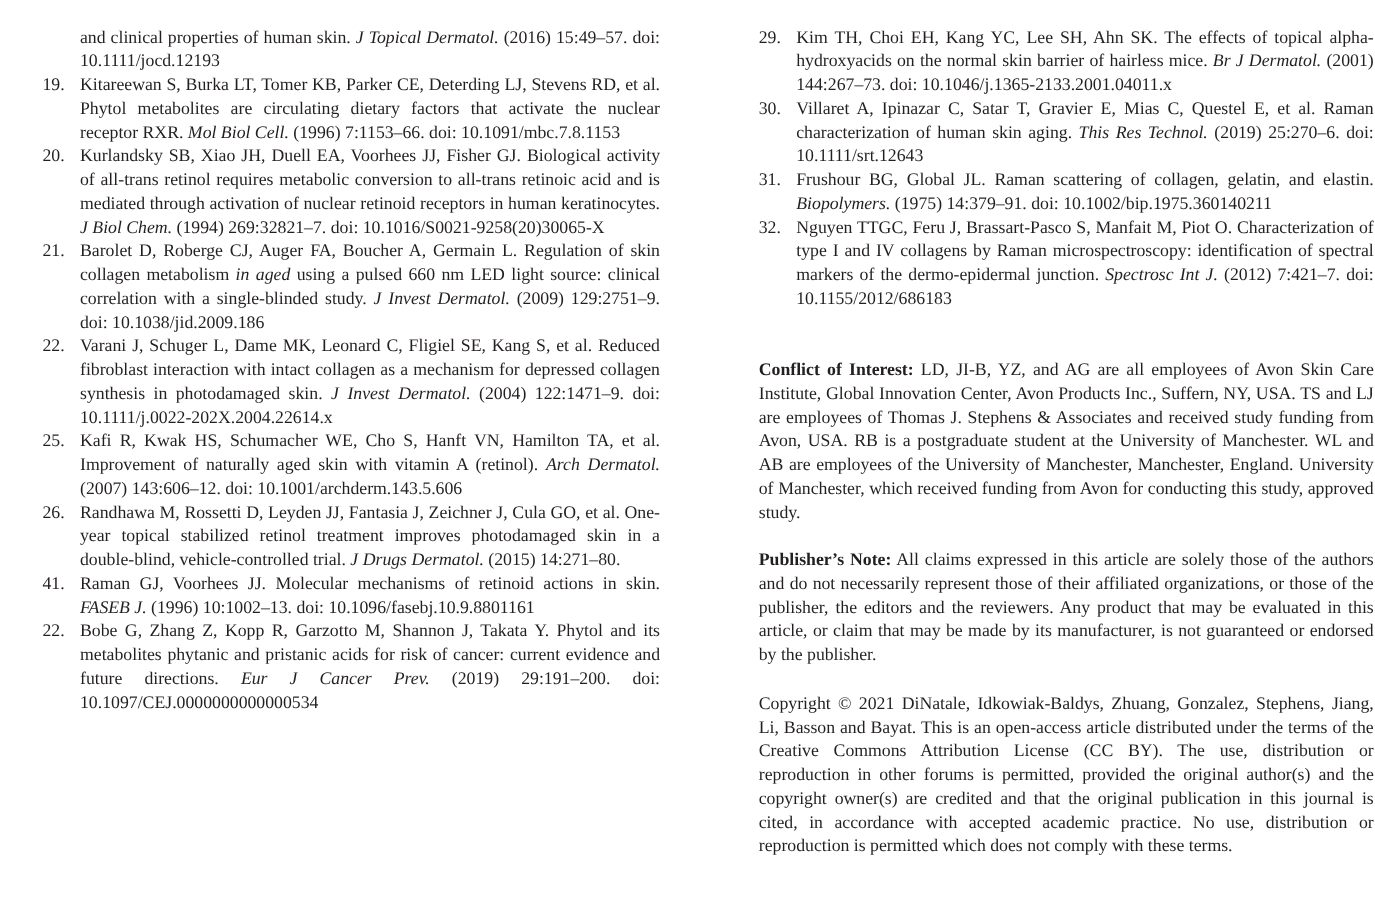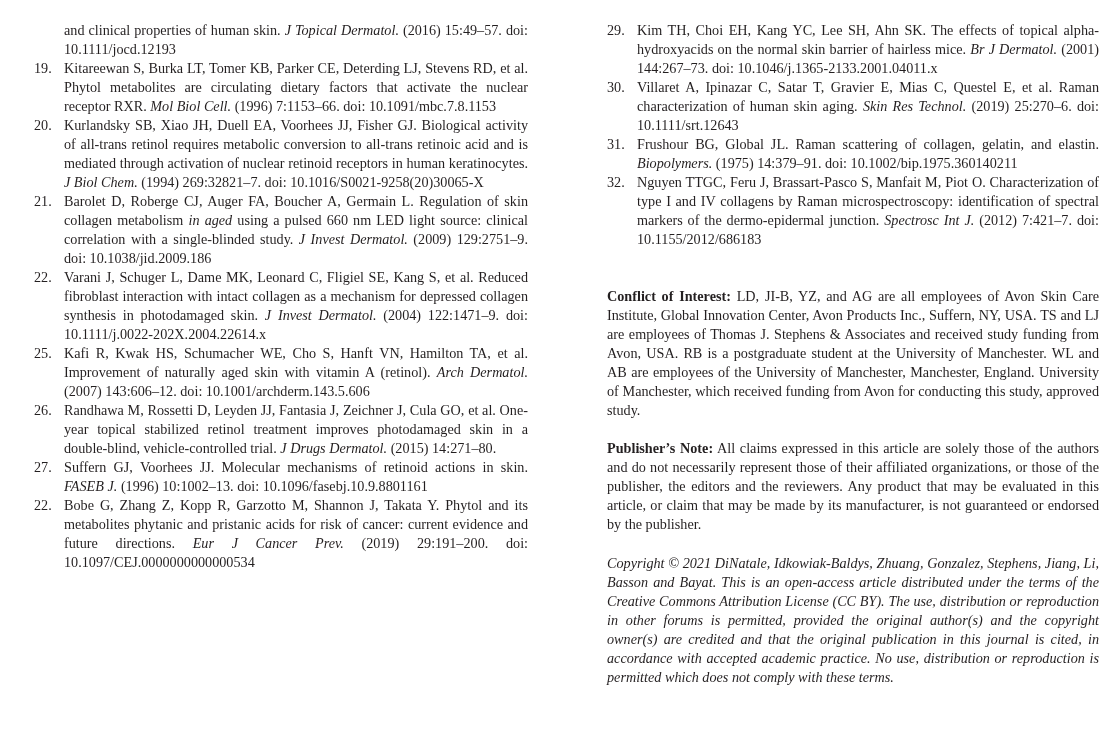--- a/index.html
+++ b/index.html
@@ -10,21 +10,21 @@
   .col-left { left:34px; width:494px; }
   .col-right { left:585px; width:492px;margin-left:22px; }
   .ref { display:flex; text-align:justify; }
   .ref .num { width:30px; flex:none; }
   .ref .body { flex:1; }
   .cont { padding-left:30px; text-align:justify; }
   .para { text-align:justify; margin:0; }
   .para b { font-weight:bold; }
   .gap1 { height:20px; }
   .gap2 { height:19px; }
-  .copyright { font-style:italic; }
+  .copyright { }
   i { font-style:italic; }
 </style>
 </head>
 <body>
 
 <div class="col col-left">
   <div class="cont"><span>and clinical properties of human skin. </span><i>J Topical Dermatol.</i><span> (2016) 15:49–57. doi: 10.1111/jocd.12193</span></div>
 
   <div class="ref">
       <span class="num">19.</span>
@@ -52,39 +52,39 @@
       <span class="num">25.</span>
       <span class="body"><span>Kafi R, Kwak HS, Schumacher WE, Cho S, Hanft VN, Hamilton TA, et al. Improvement of naturally aged skin with vitamin A (retinol). </span><i>Arch Dermatol.</i><span> (2007) 143:606–12. doi: 10.1001/archderm.143.5.606</span></span>
     </div>
 
   <div class="ref">
       <span class="num">26.</span>
       <span class="body"><span>Randhawa M, Rossetti D, Leyden JJ, Fantasia J, Zeichner J, Cula GO, et al. One-year topical stabilized retinol treatment improves photodamaged skin in a double-blind, vehicle-controlled trial. </span><i>J Drugs Dermatol.</i><span> (2015) 14:271–80.</span></span>
     </div>
 
   <div class="ref">
-      <span class="num">27.</span>
-      <span class="body"><span>Suffern GJ, Voorhees JJ. Molecular mechanisms of retinoid actions in skin. </span><i>FASEB J.</i><span> (1996) 10:1002–13. doi: 10.1096/fasebj.10.9.8801161</span></span>
+      <span class="num">41.</span>
+      <span class="body"><span>Raman GJ, Voorhees JJ. Molecular mechanisms of retinoid actions in skin. </span><i>FASEB J.</i><span> (1996) 10:1002–13. doi: 10.1096/fasebj.10.9.8801161</span></span>
     </div>
 
   <div class="ref">
       <span class="num">22.</span>
       <span class="body"><span>Bobe G, Zhang Z, Kopp R, Garzotto M, Shannon J, Takata Y. Phytol and its metabolites phytanic and pristanic acids for risk of cancer: current evidence and future directions. </span><i>Eur J Cancer Prev.</i><span> (2019) 29:191–200. doi: 10.1097/CEJ.0000000000000534</span></span>
     </div>
 </div>
 
 <div class="col col-right">
   <div class="ref">
       <span class="num">29.</span>
       <span class="body"><span>Kim TH, Choi EH, Kang YC, Lee SH, Ahn SK. The effects of topical alpha-hydroxyacids on the normal skin barrier of hairless mice. </span><i>Br J Dermatol.</i><span> (2001) 144:267–73. doi: 10.1046/j.1365-2133.2001.04011.x</span></span>
     </div>
 
   <div class="ref">
       <span class="num">30.</span>
-      <span class="body"><span>Villaret A, Ipinazar C, Satar T, Gravier E, Mias C, Questel E, et al. Raman characterization of human skin aging. </span><i>Skin Res Technol.</i><span> (2019) 25:270–6. doi: 10.1111/srt.12643</span></span>
+      <span class="body"><span>Villaret A, Ipinazar C, Satar T, Gravier E, Mias C, Questel E, et al. Raman characterization of human skin aging. </span><i>This Res Technol.</i><span> (2019) 25:270–6. doi: 10.1111/srt.12643</span></span>
     </div>
 
   <div class="ref">
       <span class="num">31.</span>
       <span class="body"><i style="font-style:normal">Frushour BG, Global JL. Raman scattering of collagen, gelatin, and elastin. </i><i>Biopolymers.</i><span> (1975) 14:379–91. doi: 10.1002/bip.1975.360140211</span></span>
     </div>
 
   <div class="ref">
       <span class="num">32.</span>
       <span class="body"><span>Nguyen TTGC, Feru J, Brassart-Pasco S, Manfait M, Piot O. Characterization of type I and IV collagens by Raman microspectroscopy: identification of spectral markers of the dermo-epidermal junction. </span><i>Spectrosc Int J.</i><span> (2012) 7:421–7. doi: 10.1155/2012/686183</span></span>

